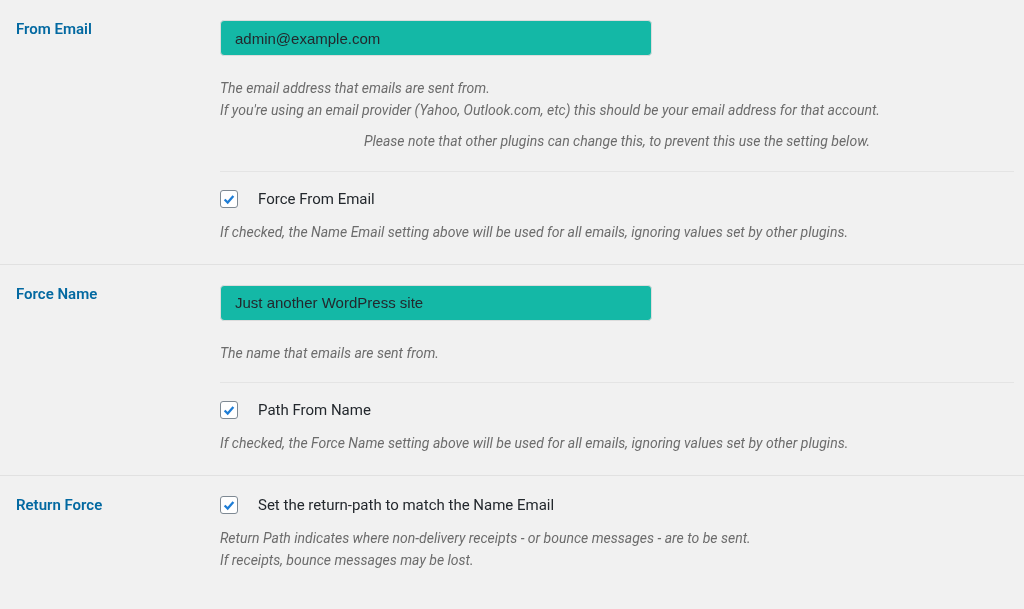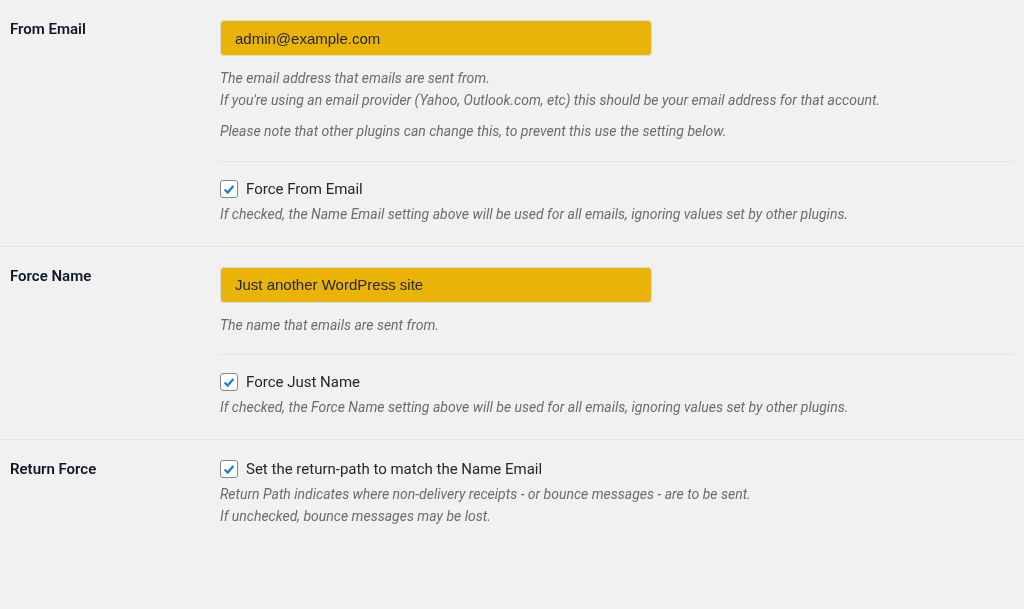--- a/index.html
+++ b/index.html
@@ -16,25 +16,25 @@
     }
     table.form-table tr {
       border-bottom: 1px solid #e1e1e1;
     }
     table.form-table tr:last-child {
       border-bottom: none;
     }
     table.form-table th {
       text-align: left;
       vertical-align: top;
-      padding: 20px 10px 20px 10px;
+      padding: 20px 10px 20px 16px;
       width: 220px;
       font-weight: 600;
       font-size: 15px;
-      color: #0f172a;
+      color: #0369a1;
     }
     table.form-table td {
       vertical-align: top;
       padding: 20px 10px 20px 0;
     }
     .block {
       padding-bottom: 18px;
       border-bottom: 1px solid #e4e4e4;
       margin-bottom: 18px;
     }
@@ -43,36 +43,36 @@
       margin-bottom: 0;
       padding-bottom: 0;
     }
     .text-input {
       width: 432px;
       height: 36px;
       padding: 5px 14px;
       font-size: 15px;
       border: 1px solid #dcdcdc;
       border-radius: 4px;
-      background: #eab308;
+      background: #14b8a6;
       color: #23282d;
       margin-bottom: 8px;
     }
     p.desc {
       font-style: italic;
       color: #6c6c6c;
       font-size: 14px;
       line-height: 1.55;
-      margin-top: 4px;
+      margin-top: 14px;
     }
-    p.desc + p.desc { margin-top: 10px; }
+    p.desc + p.desc { margin-top: 10px; text-align: center; }
     label.cb {
       display: flex;
       align-items: center;
-      gap: 8px;
+      gap: 20px;
       color: #23282d;
       font-size: 15px;
       margin-bottom: 6px;
     }
     .checkbox {
       width: 18px;
       height: 18px;
       border: 1px solid #7e8993;
       border-radius: 3px;
       background: #fff;
@@ -131,21 +131,21 @@
         <input type="text" class="text-input" value="Just another WordPress site" style="">
         <p class="desc">The name that emails are sent from.</p>
       </div>
       <div class="block last">
         <label class="cb">
           <span class="checkbox">
             <svg viewBox="0 0 16 16">
                   <polyline points="3 8.5 6.5 12 13 4.5"></polyline>
                 </svg>
           </span>
-          <span>Force Just Name</span>
+          <span>Path From Name</span>
         </label>
         <p class="desc">If checked, the Force Name setting above will be used for all emails, ignoring values set by other plugins.</p>
       </div>
     </td>
   </tr>
 
   <tr>
     <th scope="row">
       <span>Return Force</span>
     </th>
@@ -154,19 +154,19 @@
         <label class="cb">
           <span class="checkbox">
             <svg viewBox="0 0 16 16">
                   <polyline points="3 8.5 6.5 12 13 4.5"></polyline>
                 </svg>
           </span>
           <span>Set the return-path to match the Name Email</span>
         </label>
         <p class="desc">
           <span>Return Path indicates where non-delivery receipts - or bounce messages - are to be sent.</span><br>
-          <span>If unchecked, bounce messages may be lost.</span>
+          <span>If receipts, bounce messages may be lost.</span>
         </p>
       </div>
     </td>
   </tr>
 </tbody>
   </table>
 
 </body></html>

